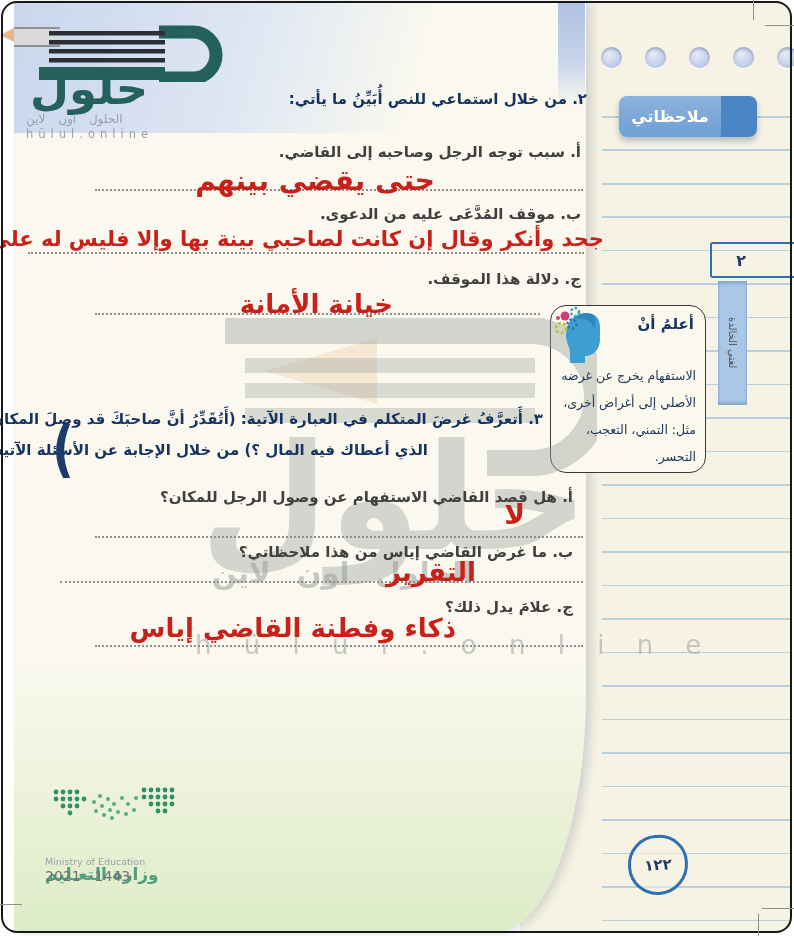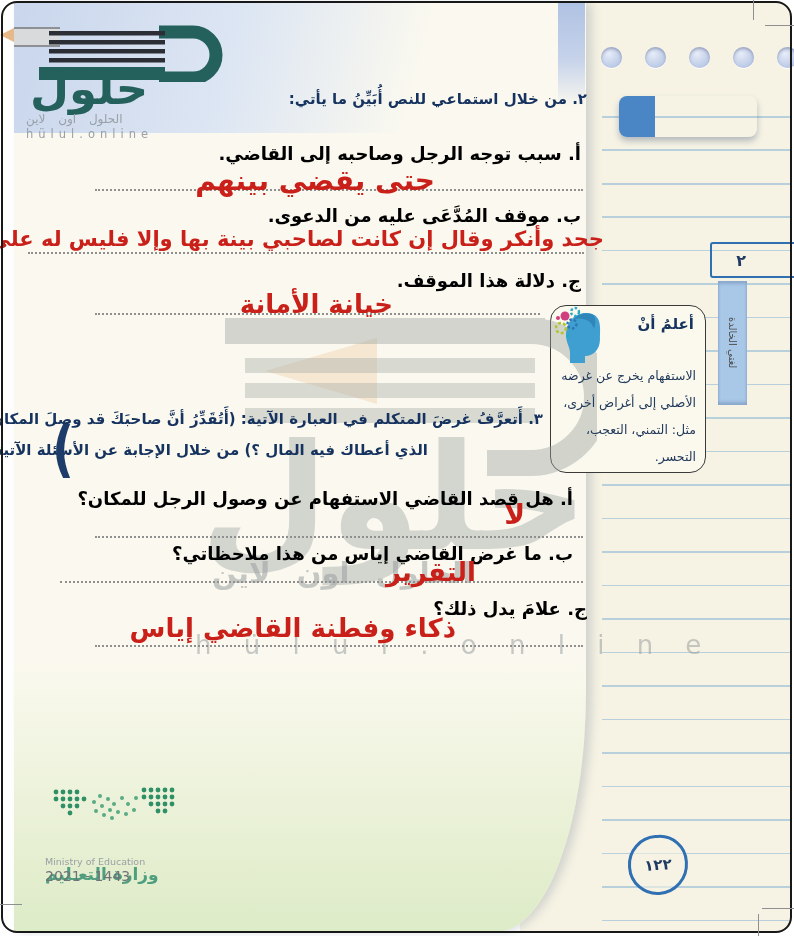--- a/index.html
+++ b/index.html
@@ -36,21 +36,21 @@
              border-bottom-right-radius:90px 240px;
              box-shadow:6px 0 10px rgba(120,130,150,.28);}
   .top-blue{left:14px;top:3px;width:560px;height:130px;
             background:linear-gradient(105deg,#c9d6ec 0%,#dde6f3 40%,rgba(251,249,239,0) 72%);}
   .edge-strip{left:558px;top:3px;width:27px;height:104px;
               background:linear-gradient(to bottom,#b0c2e3 0%,#c6d3ea 55%,rgba(251,249,239,0) 100%);}
   .bottom-green{left:14px;top:660px;width:572px;height:272px;border-bottom-right-radius:90px 240px;
                 background:linear-gradient(to bottom,rgba(227,239,208,0) 0%,rgba(223,236,200,.85) 80%,#dcebc8 100%);}
   
   .q-stem{color:#16335f;font-weight:bold;font-size:15px;z-index:4;}
-  .sub-q{color:#000000;font-weight:bold;font-size:18px;z-index:4;}
+  .sub-q{color:#404040;font-weight:bold;font-size:15px;z-index:4;}
   .ans{color:#c9201a;font-weight:bold;z-index:6;}
   .dots{border-top:2.2px dotted #8f8f8f;height:0;z-index:4;}
   .bracket{color:#1d3c6a;font-size:48px;font-weight:bold;transform:scaleY(1.25);
            transform-origin:top;z-index:4;}
   
   .know-box{left:550px;top:305px;width:156px;height:168px;border:1.6px solid #3a3a3a;
             border-radius:16px;background:#fbf9ee;box-sizing:border-box;}
   .know-title{right:100px;top:315px;color:#16335f;font-weight:bold;font-size:15px;z-index:4;}
   .know-body{right:98px;top:362px;width:150px;text-align:right;direction:rtl;
              color:#223a5c;font-size:12.5px;line-height:27px;z-index:4;}
@@ -86,20 +86,21 @@
 
 <div class="abs notebook"></div>
 <div class="abs rules"></div>
 <div class="abs hole" style="left:601px"></div>
 <div class="abs hole" style="left:645px"></div>
 <div class="abs hole" style="left:689px"></div>
 <div class="abs hole" style="left:733px"></div>
 <div class="abs hole" style="left:777px"></div>
 
 <div class="abs tab">
+  <div class="tab-main rtl">ملاحظاتي</div>
   <div class="tab-cap"></div>
 </div>
 
 <div class="abs unit-box rtl">٢</div>
 
 <div class="abs ribbon">
   <span>لغتي الخالدة</span>
 </div>
 
 <div class="abs page-circle rtl">١٢٢</div>
@@ -159,21 +160,21 @@
 <div class="abs bracket" style="left:52px;top:414px">(</div>
 
 <div class="abs sub-q rtl" style="right:221px;top:488px">أ. هل قصد القاضي الاستفهام عن وصول الرجل للمكان؟</div>
 <div class="abs dots" style="left:95px;top:536px;width:488px"></div>
 <div class="abs ans rtl" style="left:480px;top:498px;width:45px;text-align:right;font-size:28px">لا</div>
 
 <div class="abs sub-q rtl" style="right:221px;top:543px">ب. ما غرض القاضي إياس من هذا ملاحظاتي؟</div>
 <div class="abs dots" style="left:60px;top:581px;width:523px"></div>
 <div class="abs ans rtl" style="left:386px;top:557px;width:90px;text-align:center;font-size:26px">التقرير</div>
 
-<div class="abs sub-q rtl" style="right:207px;top:598px">ج. علامَ يدل ذلك؟</div>
+<div class="abs sub-q rtl" style="right:221px;top:598px">ج. علامَ يدل ذلك؟</div>
 <div class="abs dots" style="left:95px;top:645px;width:488px"></div>
 <div class="abs ans rtl" style="left:206px;top:613px;width:250px;text-align:center;font-size:26px;letter-spacing:1px">ذكاء وفطنة القاضي إياس</div>
 
 <div class="abs mini-pencil-tip"></div>
 <div class="abs mini-pencil-body"></div>
 <div class="abs logo" style="left:33px;top:24px">
   <svg width="205" height="58" viewBox="0 0 205 58">
     <path d="M126,8 H160 A23,23 0 0 1 160,54 H126" stroke="#24605c" stroke-width="13" fill="none"></path>
     <rect x="16" y="7" width="116" height="4.5" fill="#2b2e35"></rect>
     <rect x="16" y="16" width="116" height="4.5" fill="#2b2e35"></rect>

